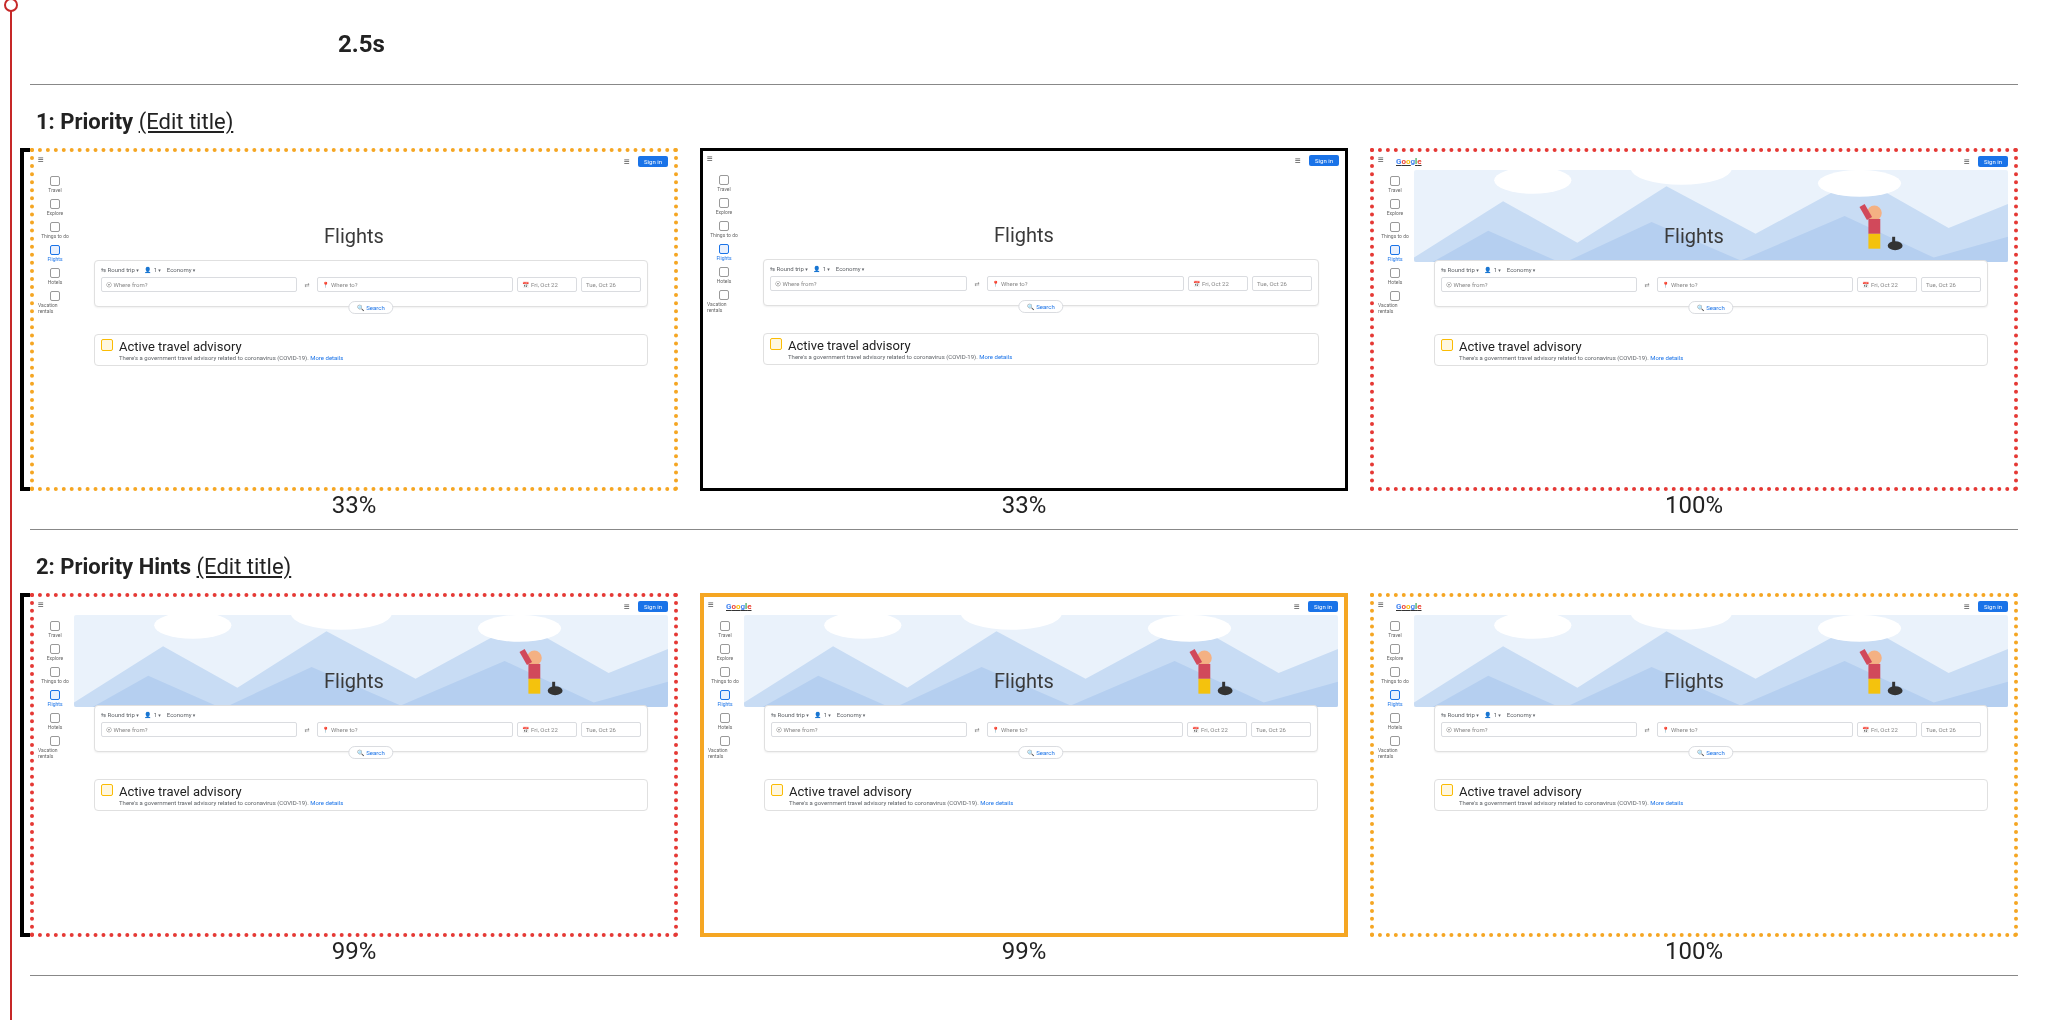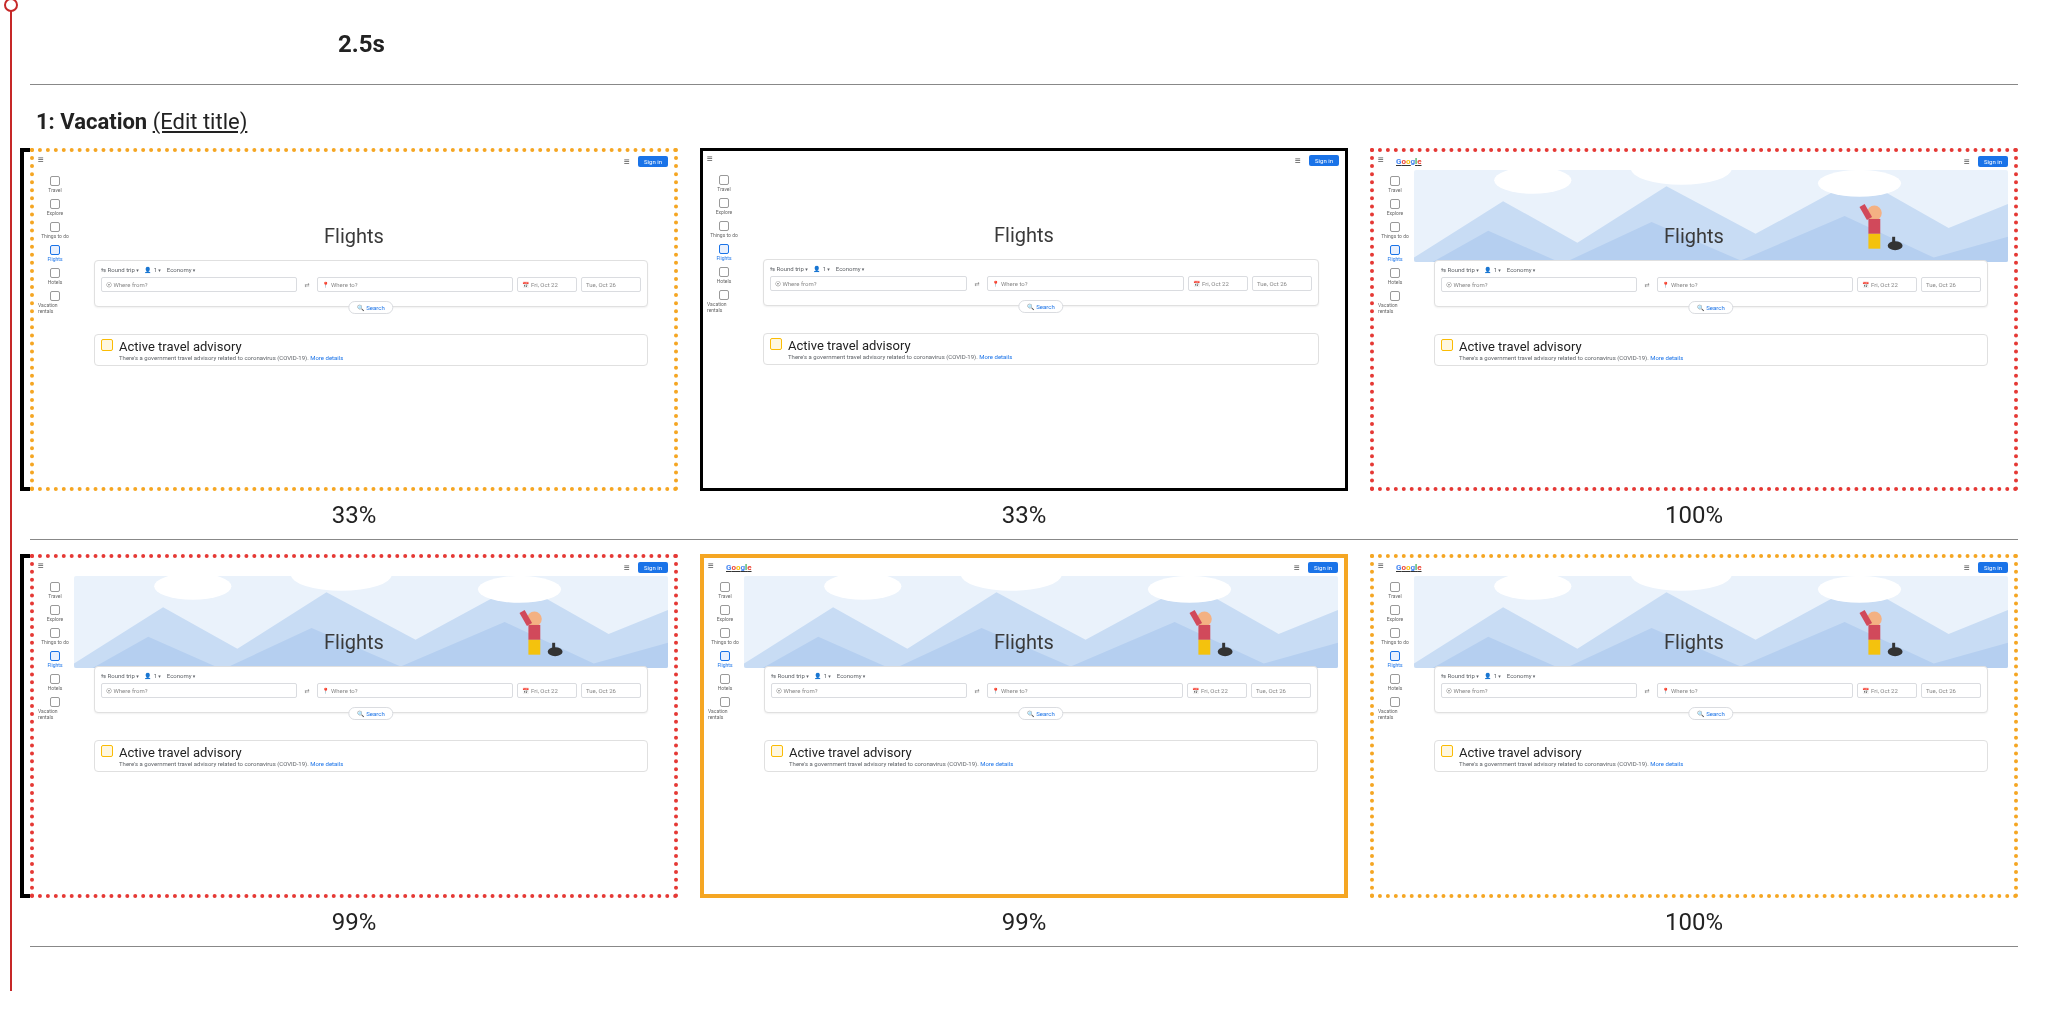--- a/index.html
+++ b/index.html
@@ -58,21 +58,21 @@
   width: 100%;
   aspect-ratio: 487 / 258;
   position: relative;
   background: #fff;
   overflow: hidden;
 }
 .frame.dotted-orange { border: 4px dotted #f5a623; }
 .frame.dotted-red    { border: 4px dotted #e53935; }
 .frame.solid-black   { border: 3px solid #000; }
 .frame.solid-orange  { border: 4px solid #f5a623; }
-.pct { font-size: 24px; margin-top: 10px; color: #222; }
+.pct { font-size: 24px; color: #222; }
 
 .gf { position: absolute; inset: 0; font-size: 6px; color: #333; }
 .gf-top {
   position: absolute; top: 4px; right: 6px; display: flex; align-items: center; gap: 6px;
 }
 .gf-top .burger { width: 8px; height: 8px; display: inline-block; }
 .gf-top .burger::before { content: "≡"; font-size: 10px; color: #555; line-height: 8px; }
 .gf-signin {
   background: #1a73e8; color: #fff; border-radius: 2px;
   padding: 2px 6px; font-size: 6px;
@@ -149,21 +149,21 @@
 
   <div class="time-header">
     <div>2.5s</div>
   </div>
   <hr class="hr">
 
   <div id="rows">
       <div>
     <div class="section-title">
       <span>1: </span>
-      <span>Vacation</span>
+      <span>Priority</span>
       <span class="edit">(Edit title)</span>
     </div>
     <div class="row">
 
         <div class="cell">
           <div class="frame-wrap">
             <div class="left-bracket"></div>
             <div class="frame dotted-orange">
 
   <div class="gf">
@@ -381,20 +381,25 @@
   </div>
             </div>
           </div>
           <div class="pct">100%</div>
         </div>
 
     </div>
     <hr class="hr">
   </div>
       <div>
+    <div class="section-title">
+      <span>2: </span>
+      <span>Priority Hints</span>
+      <span class="edit">(Edit title)</span>
+    </div>
     <div class="row">
 
         <div class="cell">
           <div class="frame-wrap">
             <div class="left-bracket"></div>
             <div class="frame dotted-red">
 
   <div class="gf">
     <span class="gf-menu-left">≡</span>
 

